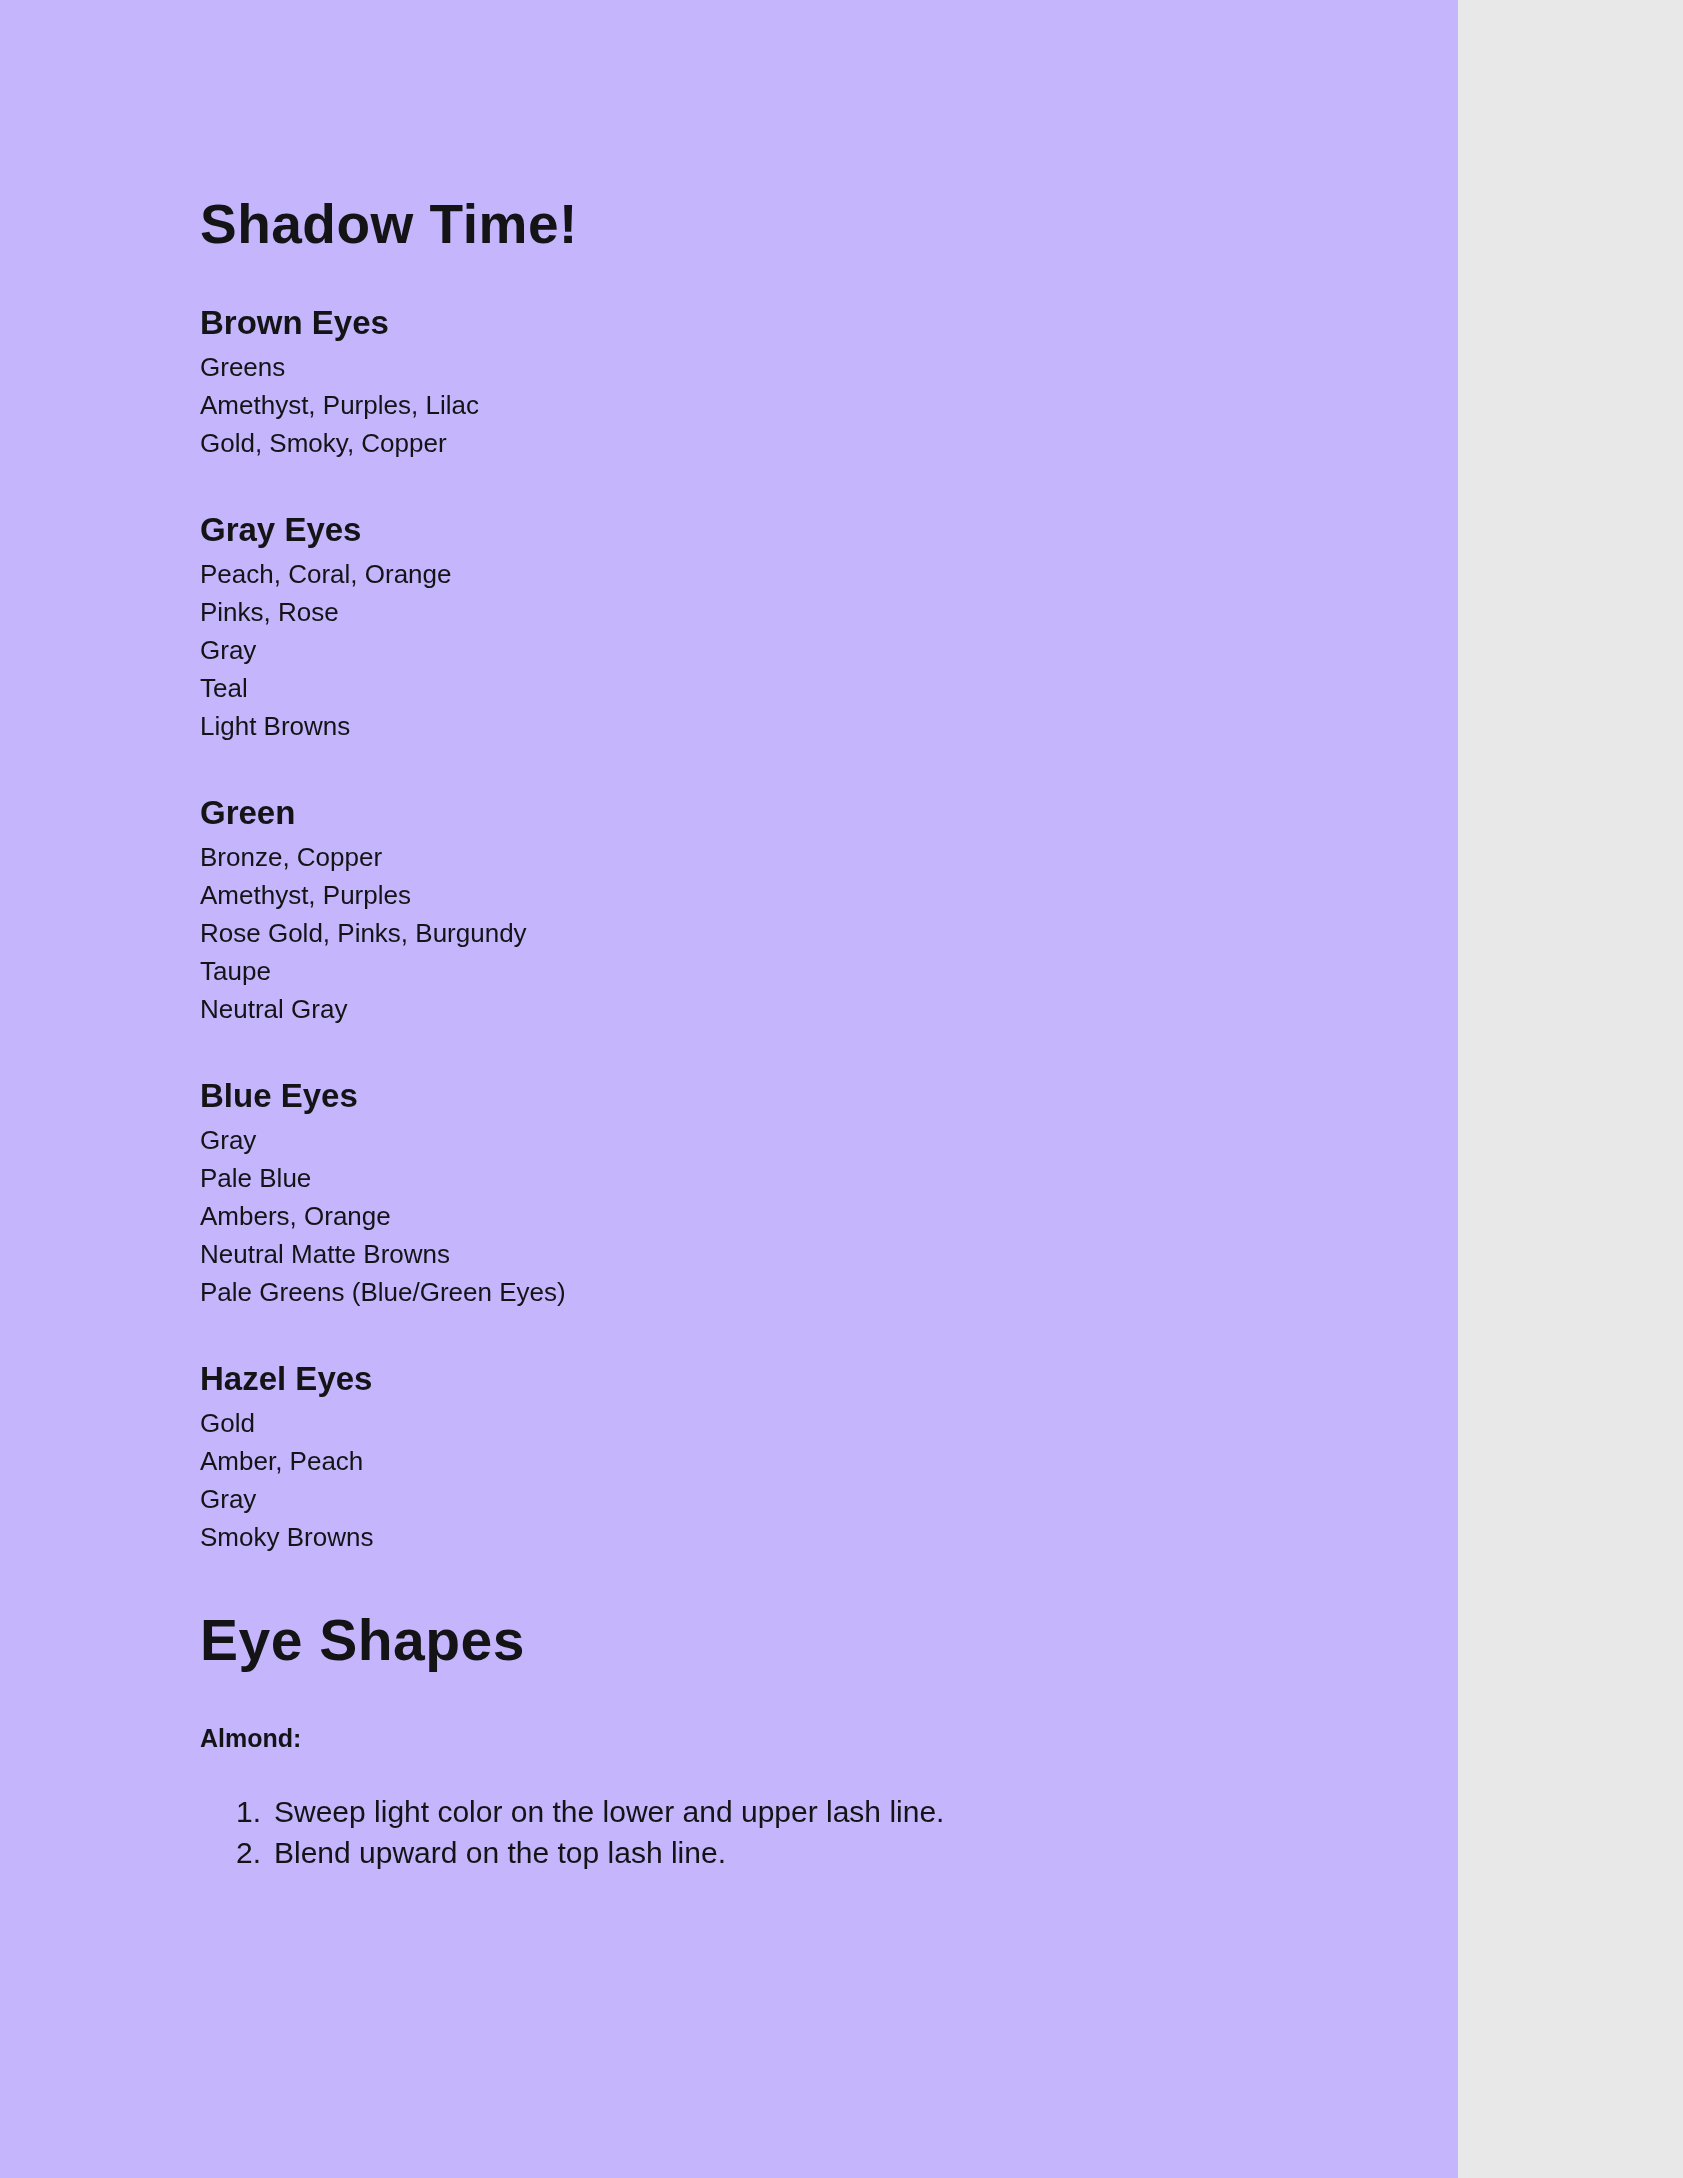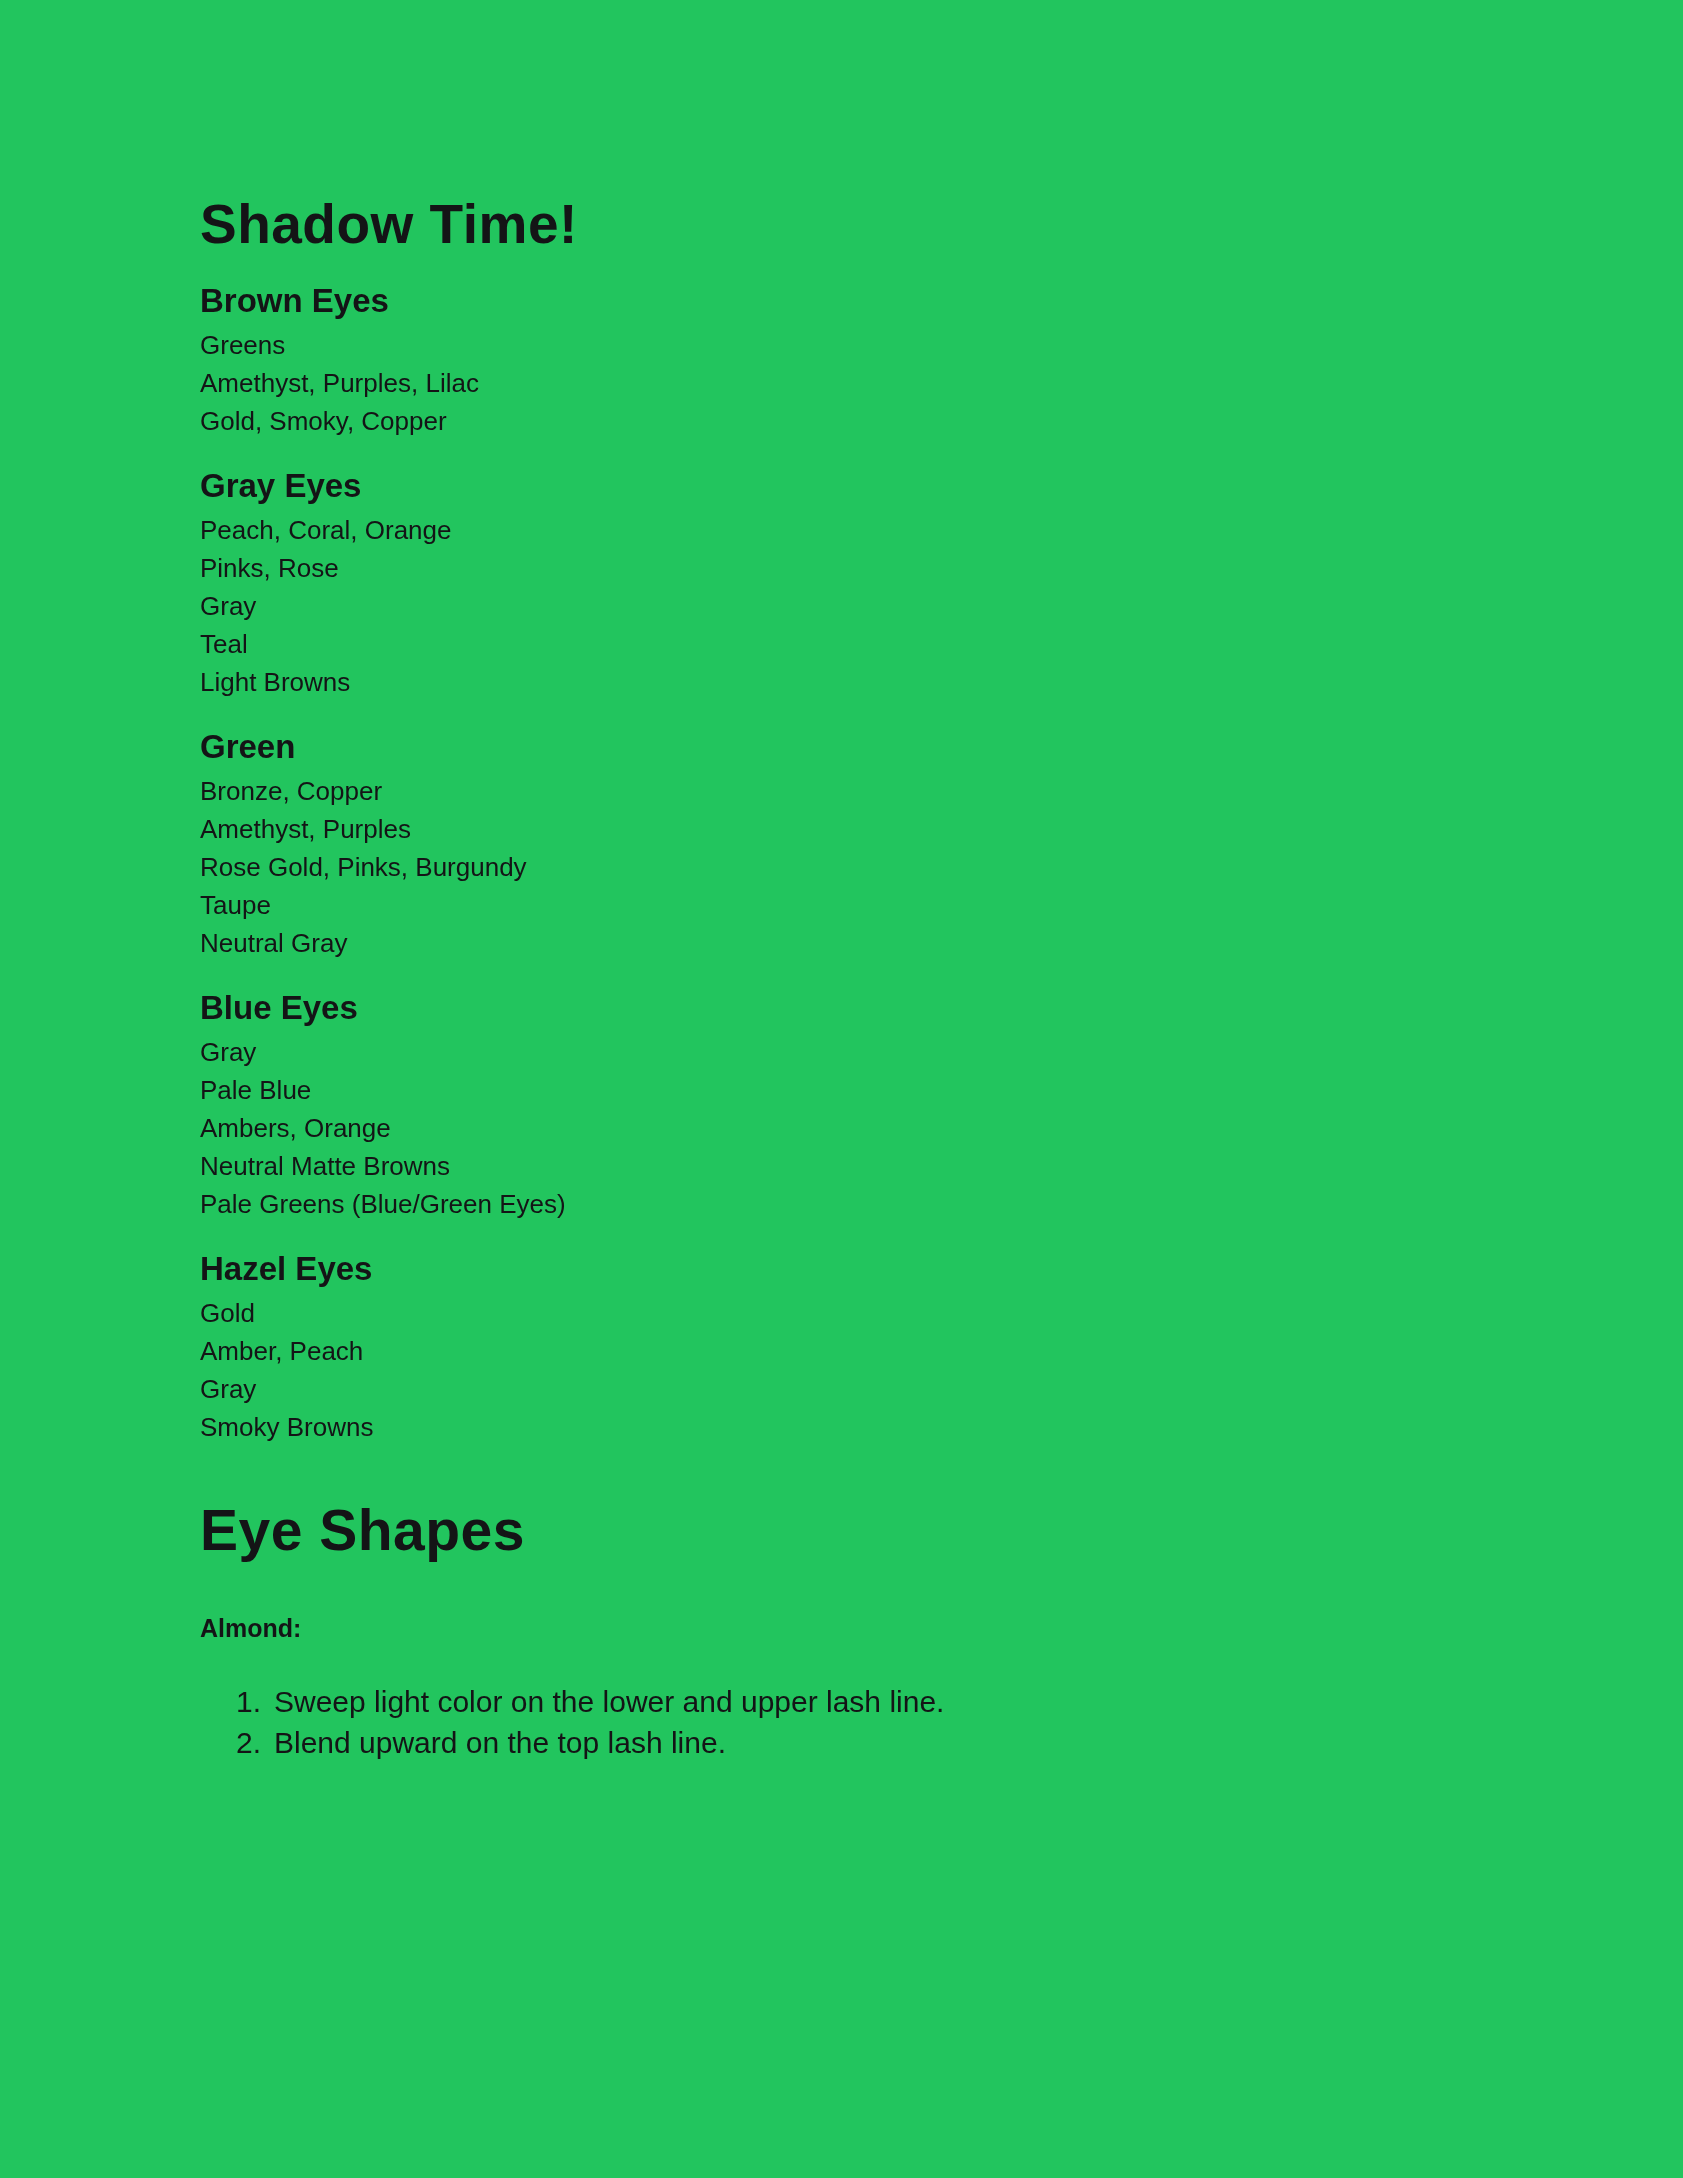--- a/index.html
+++ b/index.html
@@ -1,21 +1,21 @@
 <!DOCTYPE html>
 <html><head>
 <meta charset="utf-8">
 <style>
   * { margin: 0; padding: 0; box-sizing: border-box; }
   html, body { background: #e8e8e8; }
   .doc-page {
     position: relative;
-    width: 1683px;
+    width: 1458px;
     height: 2178px;
-    background: #22c55e;
+    background: #c4b5fd;
     color: #141416;
     font-family: "Liberation Sans", "DejaVu Sans", sans-serif;
     padding: 194px 196px 0 200px;
     overflow: hidden;
   }
   .doc-title {
     font-size: 55px;
     line-height: 61px;
     font-weight: 700;
     letter-spacing: 0.5px;
@@ -23,21 +23,21 @@
   .subtitle {
     font-size: 30px;
     line-height: 38px;
     font-weight: 400;
   }
   .section { margin: 0; }
   .section-heading {
     font-size: 33px;
     line-height: 46px;
     font-weight: 700;
-    margin-top: 23px;
+    margin-top: 45px;
     margin-bottom: 2px;
   }
   .body-line {
     font-size: 26px;
     line-height: 38px;
     font-weight: 400;
   }
   .eye-shapes-heading {
     font-size: 57px;
     line-height: 69px;

